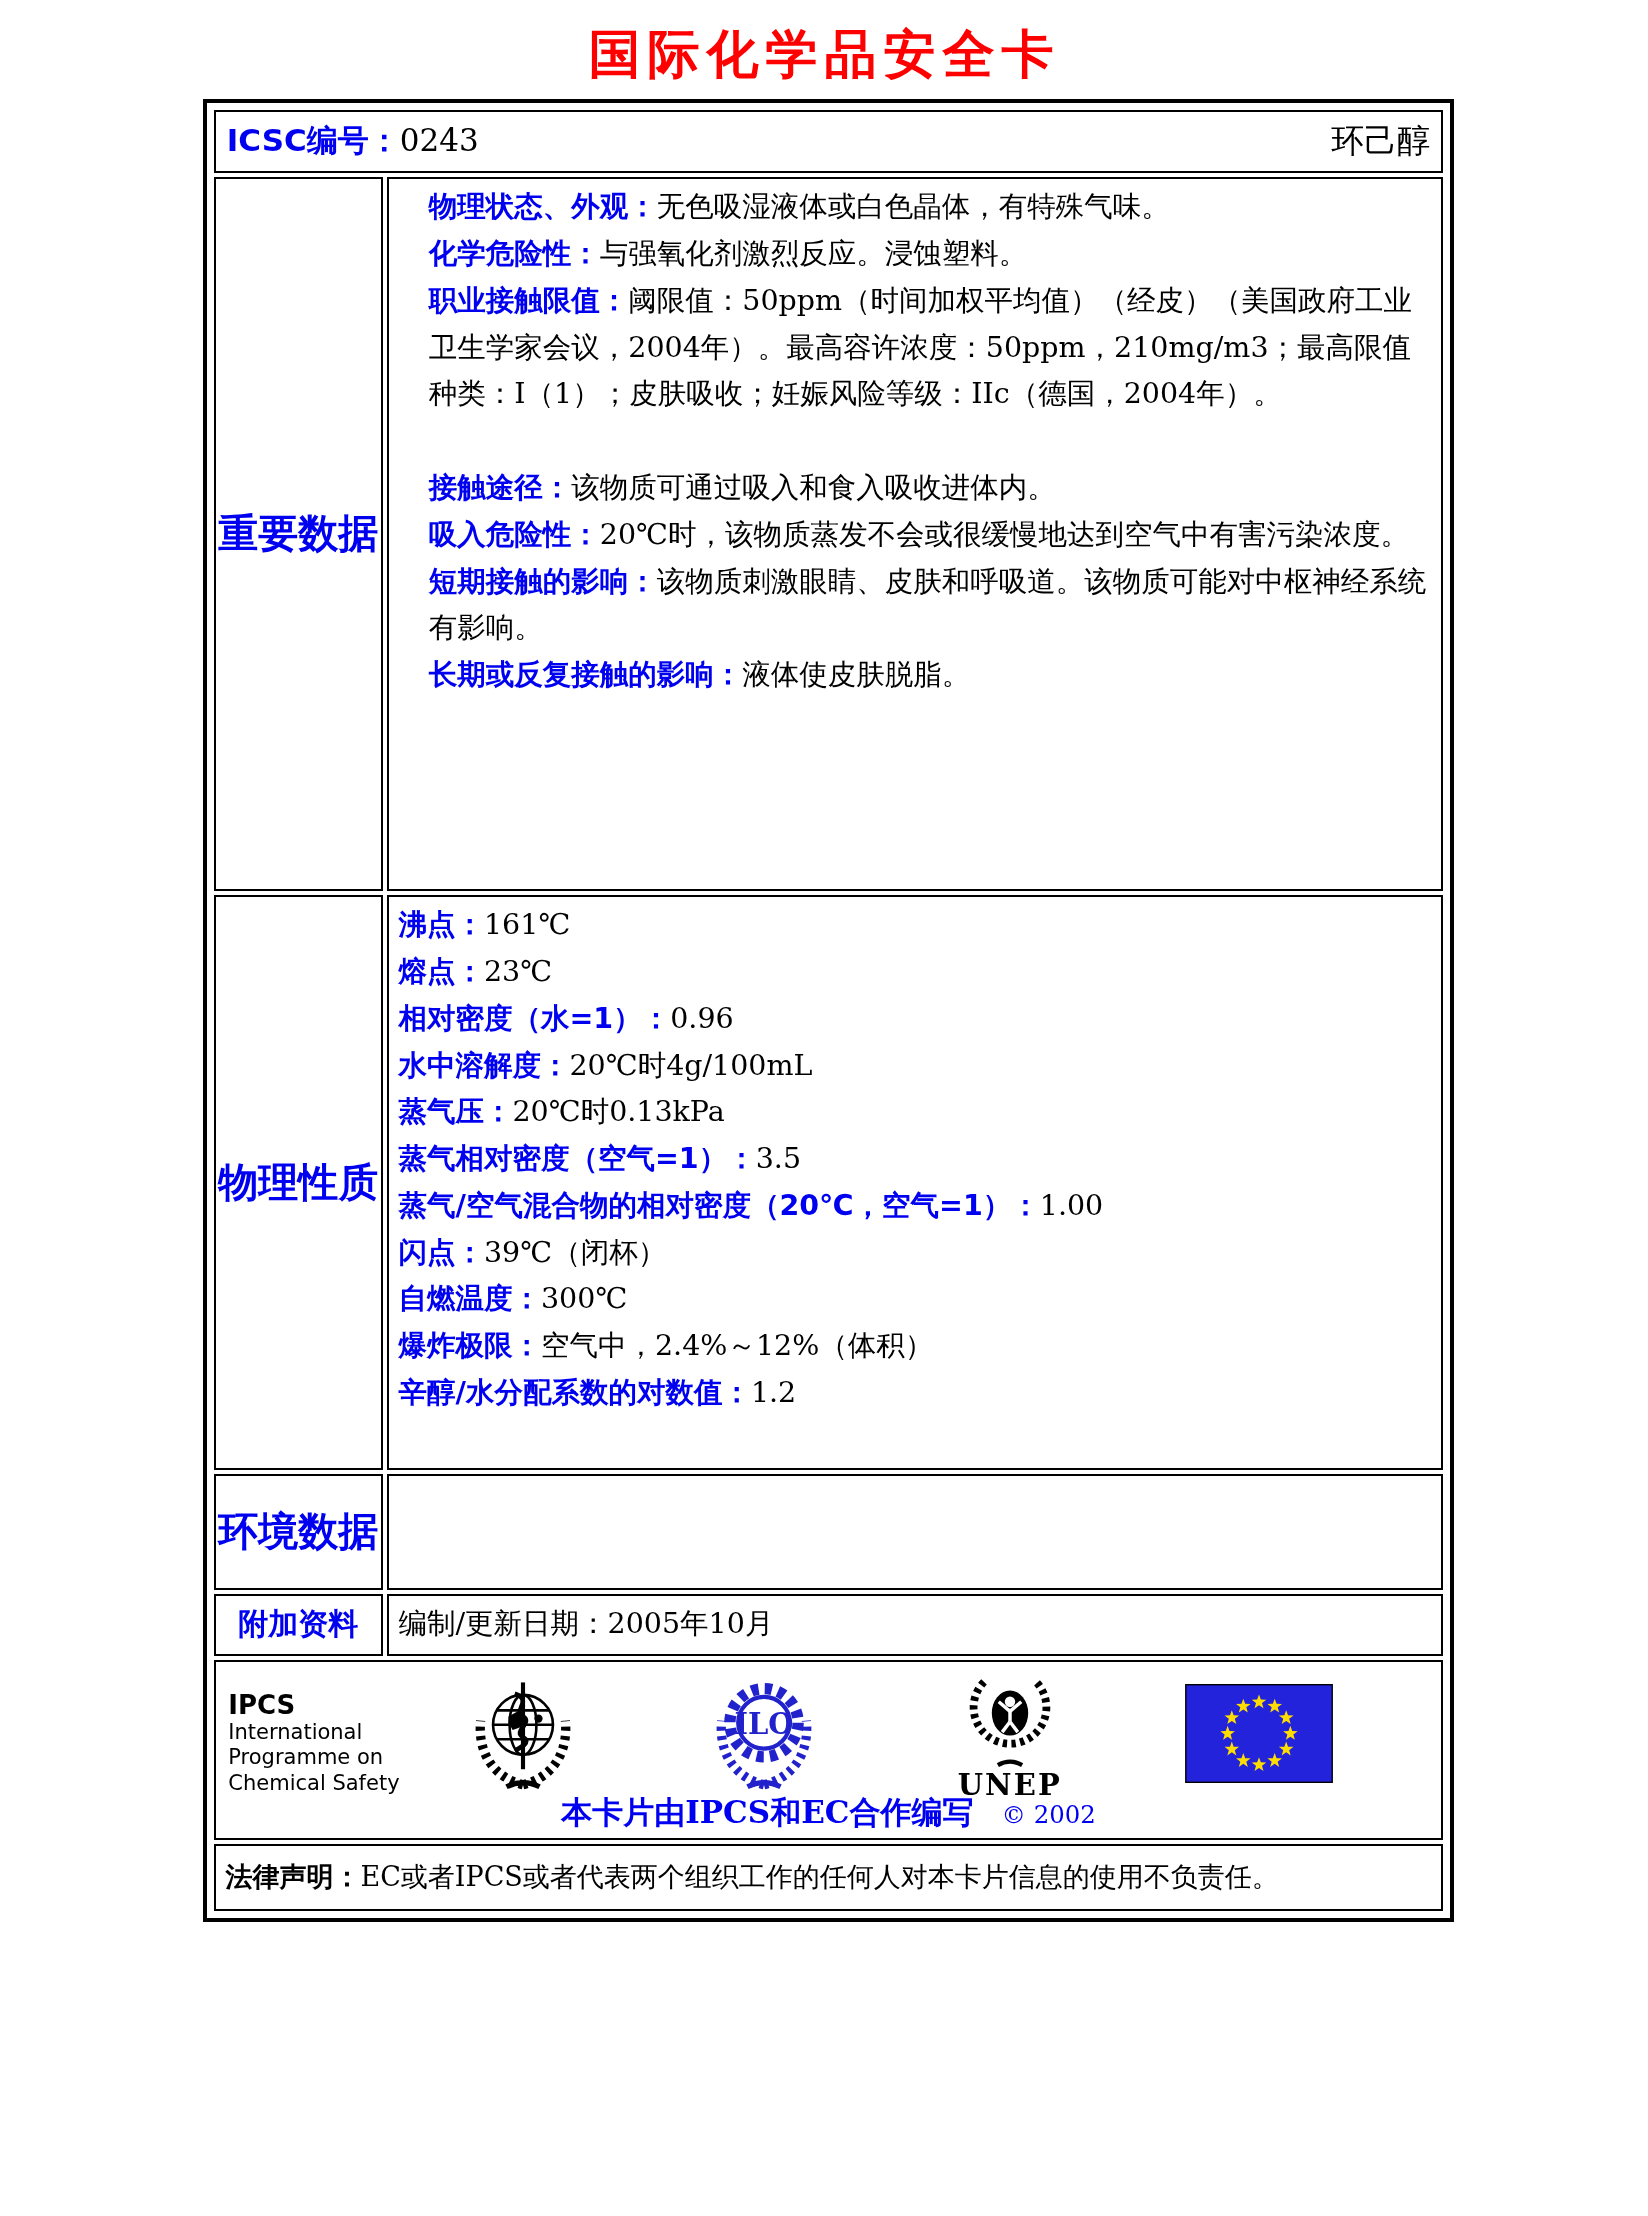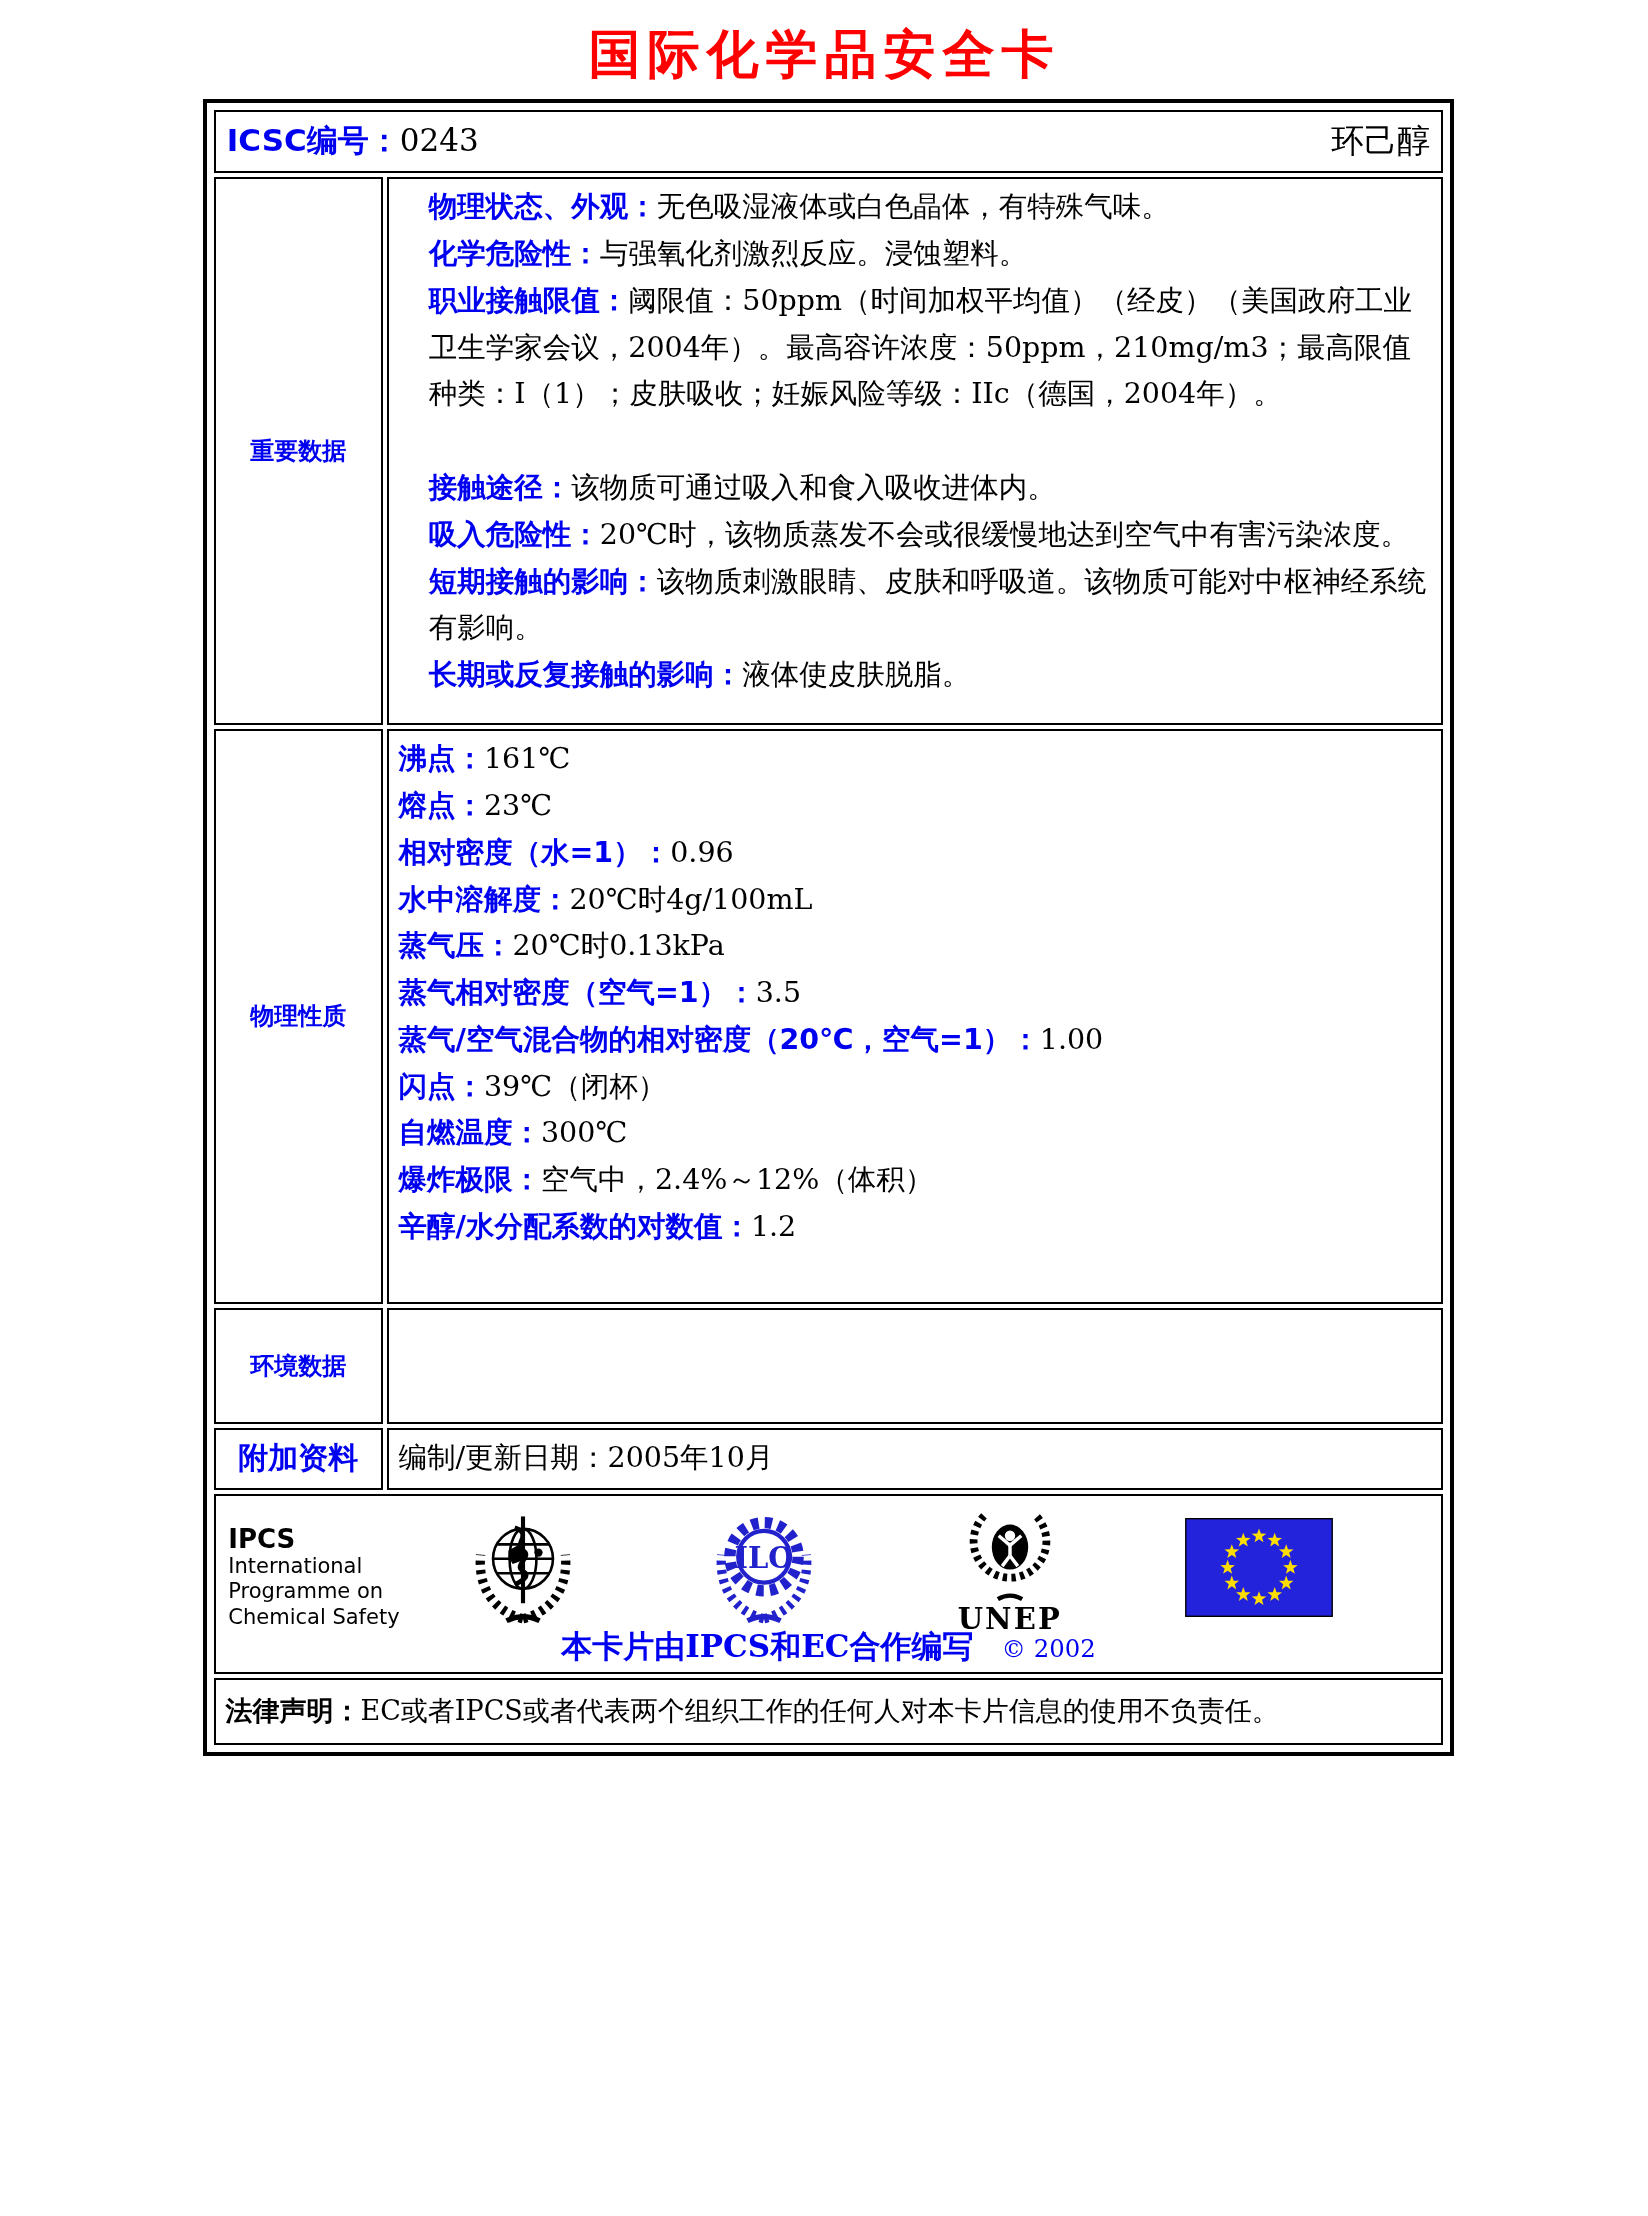--- a/index.html
+++ b/index.html
@@ -17,21 +17,21 @@
   }
   .card {
     position:absolute; top:99px; left:203px; width:1251px;
     border:4.9px solid #000; padding:2.8px; background:#fff;
   }
   table.grid { width:100%; border-collapse:separate; border-spacing:4.9px; }
   td { border:2.8px solid #000; background:#fff; }
   td.label-cell {
     width:169px; text-align:center; vertical-align:middle;
     font-family:"DejaVu Sans","Liberation Sans",sans-serif;
-    font-weight:bold; font-size:24px; color:#0000f0;
+    font-weight:bold; font-size:40px; color:#0000f0;
   }
   td.content-cell {
     vertical-align:top; padding:5.6px 11px 5.6px 9.7px;
     font-size:28.5px; line-height:1.64;
   }
   td.v-mid { vertical-align:middle; }
   .blue-label {
     font-family:"DejaVu Sans","Liberation Sans",sans-serif;
     font-weight:bold; color:#0000f0;
   }
@@ -86,21 +86,21 @@
           <div class="icsc-left">
             <span class="blue-label">ICSC编号：</span><span>0243</span>
           </div>
           <div class="chem-name">环己醇</div>
         </div>
       </td>
     </tr>
 
     <tr>
       <td class="label-cell">重要数据</td>
-      <td class="content-cell" style="height:548px;padding-left:40px;">
+      <td class="content-cell" style="height:714px;padding-left:40px;">
 
           <div class="data-item">
             <span class="blue-label">物理状态、外观：</span><span>无色吸湿液体或白色晶体，有特殊气味。</span>
           </div>
 
           <div class="data-item">
             <span class="blue-label">化学危险性：</span><span>与强氧化剂激烈反应。浸蚀塑料。</span>
           </div>
 
           <div class="data-item">

